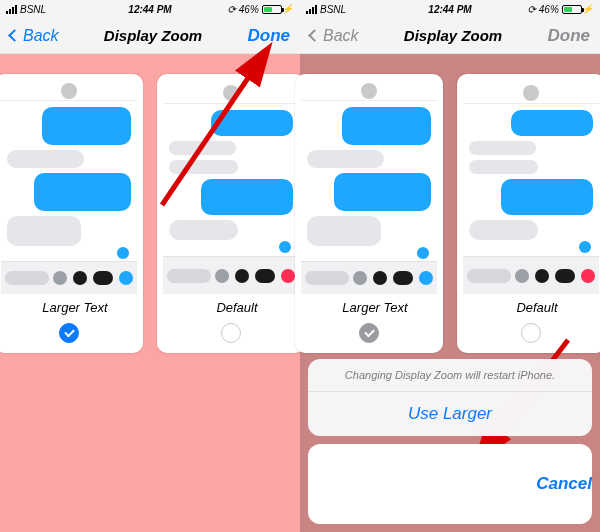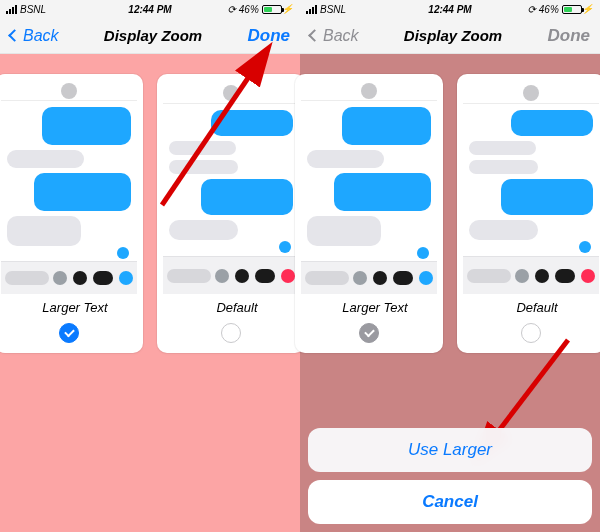--- a/index.html
+++ b/index.html
@@ -111,21 +111,21 @@
     position:absolute; left:0; right:0; bottom:0; padding:8px; z-index:5;
     display:flex; flex-direction:column; gap:8px;
   }
   .sheet {
     background: rgba(248,248,250,0.97);
     border-radius:12px; overflow:hidden;
     backdrop-filter: blur(6px);
   }
   .sheet .msg { font-size:11px; color:#7a7a7f; text-align:center; padding:10px 16px; border-bottom:1px solid #e0e0e4;}
   .sheet .act { color:#0a7aff; font-size:17px; text-align:center; padding:12px 0;}
-  .cancel { background:#fff; border-radius:12px; text-align:center; font-size:17px; color:#0a7aff; font-weight:600; padding:12px 0;}
+  .cancel { background:#fff; border-radius:12px; text-align:right; font-size:17px; color:#0a7aff; font-weight:600; padding:30px 0;}
 
   
   .arrow { position:absolute; z-index:4; pointer-events:none;}
   .arrow svg { display:block; }
 
 </style>
 </head>
 <body>
 
 <div class="phone left">
@@ -311,20 +311,21 @@
           </div>
         </div>
         <span class="opt-label">Default</span>
         <span class="radio"></span>
       </div>
     </div>
   </div>
 
   <div class="sheet-wrap">
     <div class="sheet">
+      <div class="msg">Changing Display Zoom will restart iPhone.</div>
       <div class="act">Use Larger</div>
     </div>
     <div class="cancel">Cancel</div>
   </div>
 
   <div class="arrow" style="left:150px; top:330px;">
     <svg width="140" height="150">
       <defs>
           <marker id="ah2" markerWidth="10" markerHeight="10" refX="7" refY="3" orient="auto">
         <path d="M0,0 L0,6 L9,3 z" fill="#d80000"></path>

